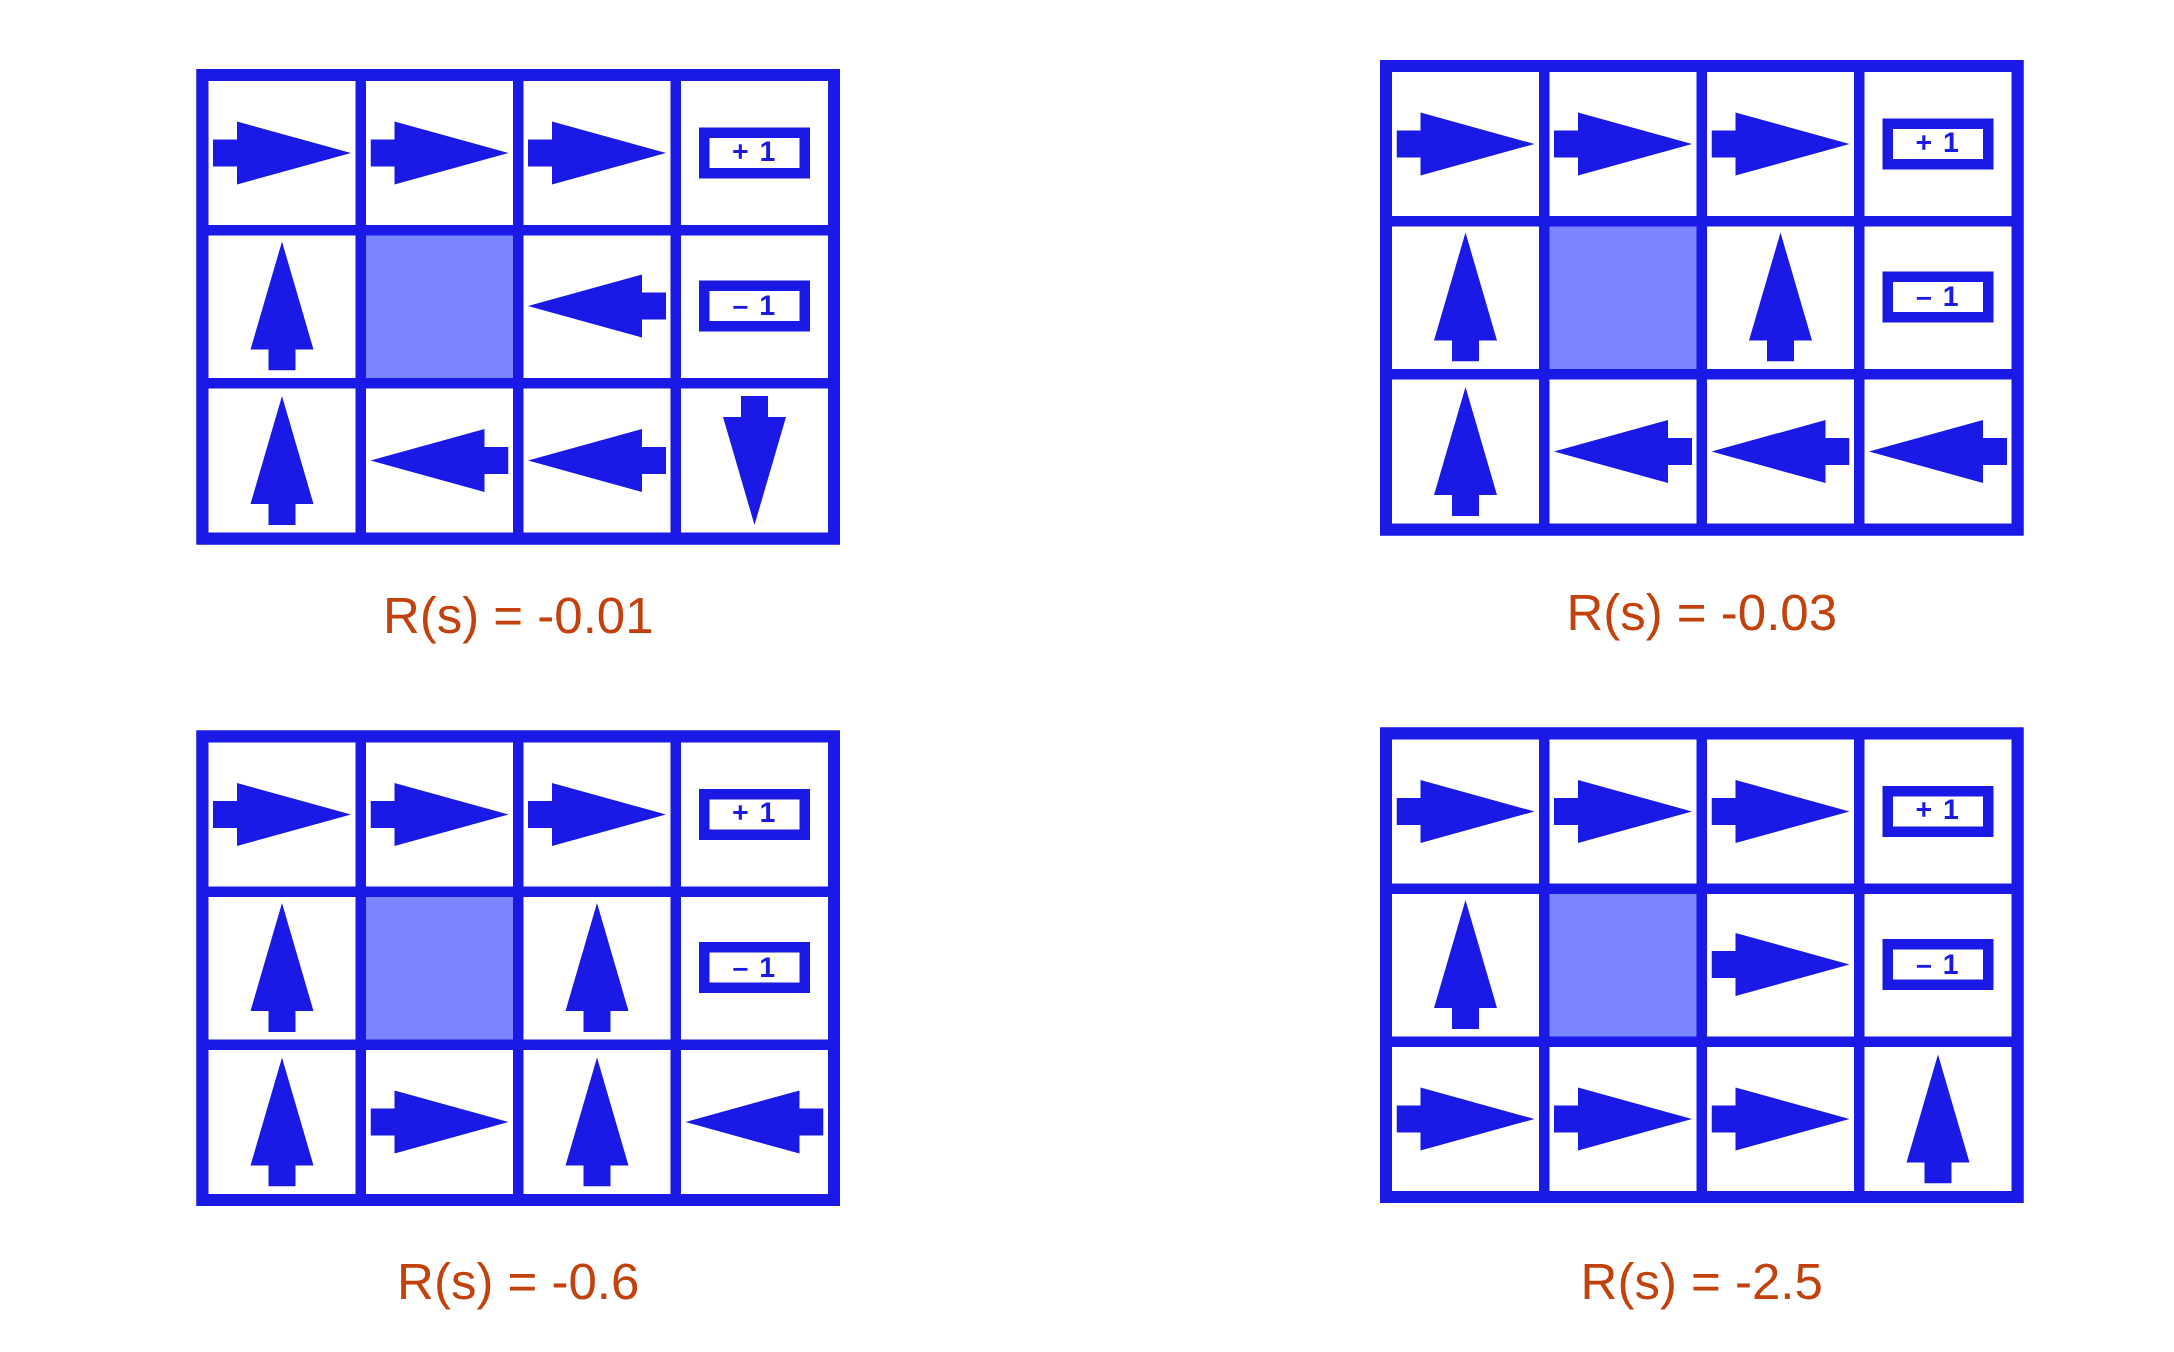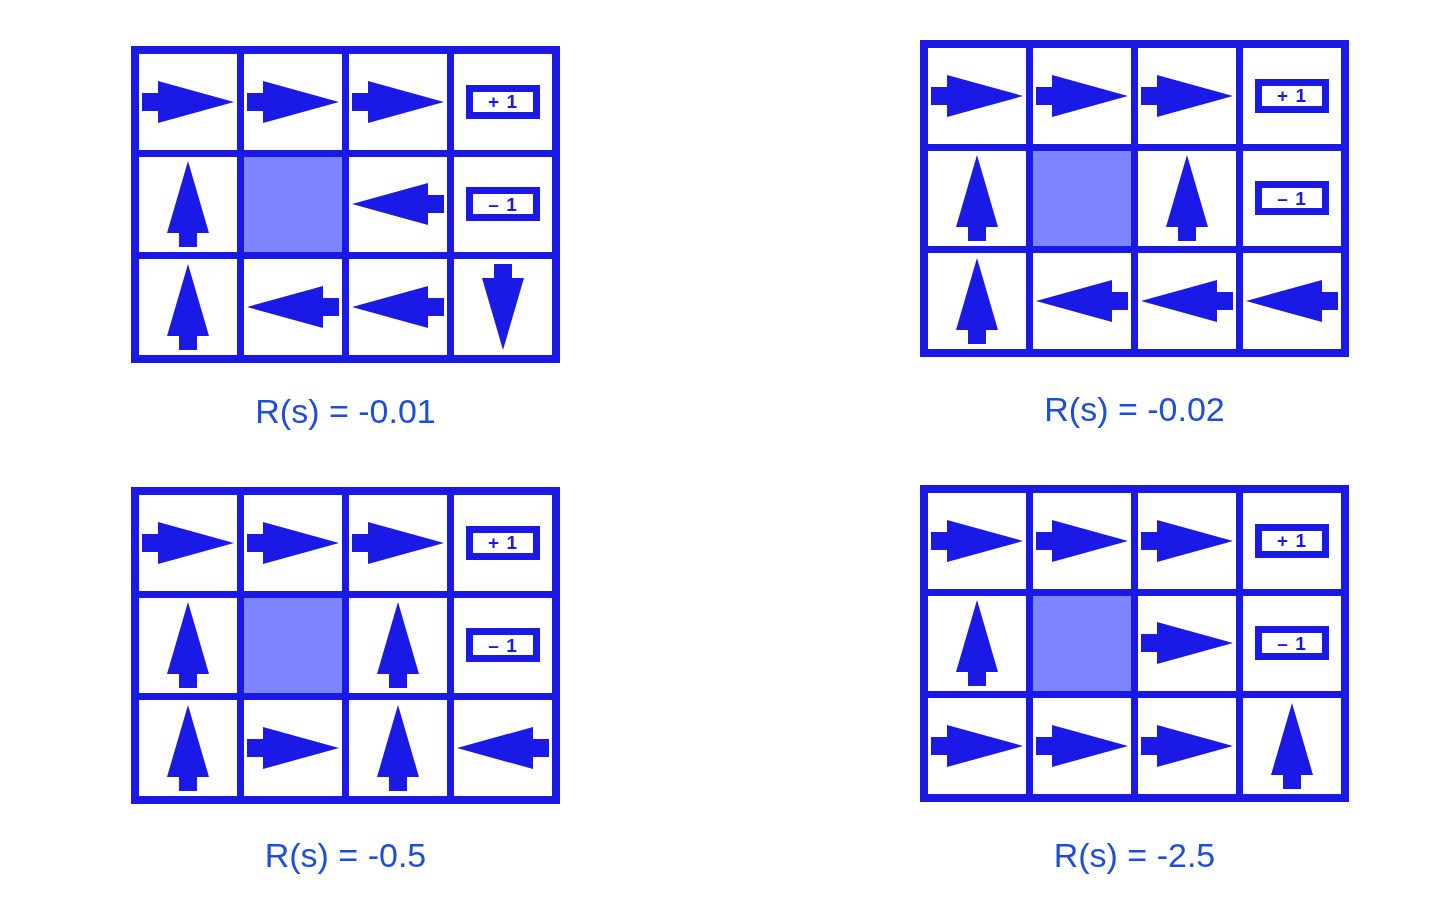--- a/index.html
+++ b/index.html
@@ -80,21 +80,21 @@
     font-weight: bold;
     font-size: 19px;
     line-height: 1;
     letter-spacing: 1px;
     white-space: nowrap;
   }
 
   
   .caption {
     position: absolute;
-    color: #1d4ed8;
+    color: #c2410c;
     font-family: "Liberation Sans", sans-serif;
     font-size: 34px;
     line-height: 1;
     white-space: nowrap;
     text-align: center;
     width: 429px;
   }
   .caption-0 { left: 131px; top: 394px; }
   .caption-1 { left: 920px; top: 392px; }
   .caption-2 { left: 131px; top: 838px; }
@@ -254,21 +254,21 @@
         </div>
         <div class="cell">
           <span class="arrow">
             <svg width="92" height="50" viewBox="0 0 92 50">
               <polygon points="92,16 76,16 76,4 0,25 76,46 76,34 92,34" fill="#1a19e6"></polygon>
             </svg>
           </span>
         </div>
       </div>
     </div>
-    <div class="caption caption-1">R(s) = -0.02</div>
+    <div class="caption caption-1">R(s) = -0.03</div>
     <div class="panel panel-2">
       <div class="grid">
         <div class="cell">
           <span class="arrow">
             <svg width="92" height="50" viewBox="0 0 92 50">
               <polygon points="0,16 16,16 16,4 92,25 16,46 16,34 0,34" fill="#1a19e6"></polygon>
             </svg>
           </span>
         </div>
         <div class="cell">
@@ -333,21 +333,21 @@
         </div>
         <div class="cell">
           <span class="arrow">
             <svg width="92" height="50" viewBox="0 0 92 50">
               <polygon points="92,16 76,16 76,4 0,25 76,46 76,34 92,34" fill="#1a19e6"></polygon>
             </svg>
           </span>
         </div>
       </div>
     </div>
-    <div class="caption caption-2">R(s) = -0.5</div>
+    <div class="caption caption-2">R(s) = -0.6</div>
     <div class="panel panel-3">
       <div class="grid">
         <div class="cell">
           <span class="arrow">
             <svg width="92" height="50" viewBox="0 0 92 50">
               <polygon points="0,16 16,16 16,4 92,25 16,46 16,34 0,34" fill="#1a19e6"></polygon>
             </svg>
           </span>
         </div>
         <div class="cell">

